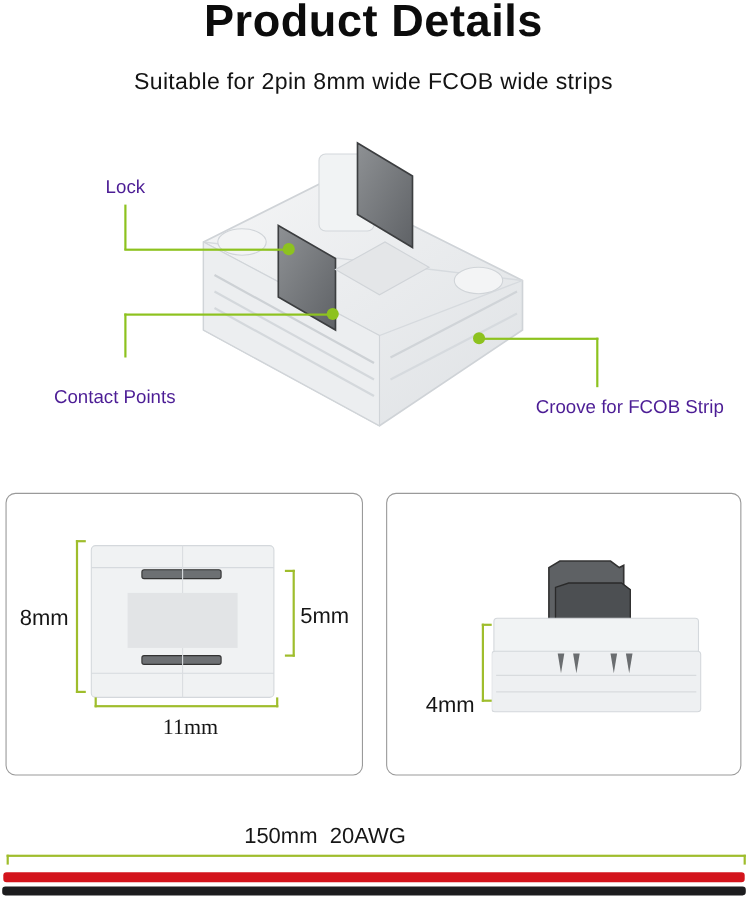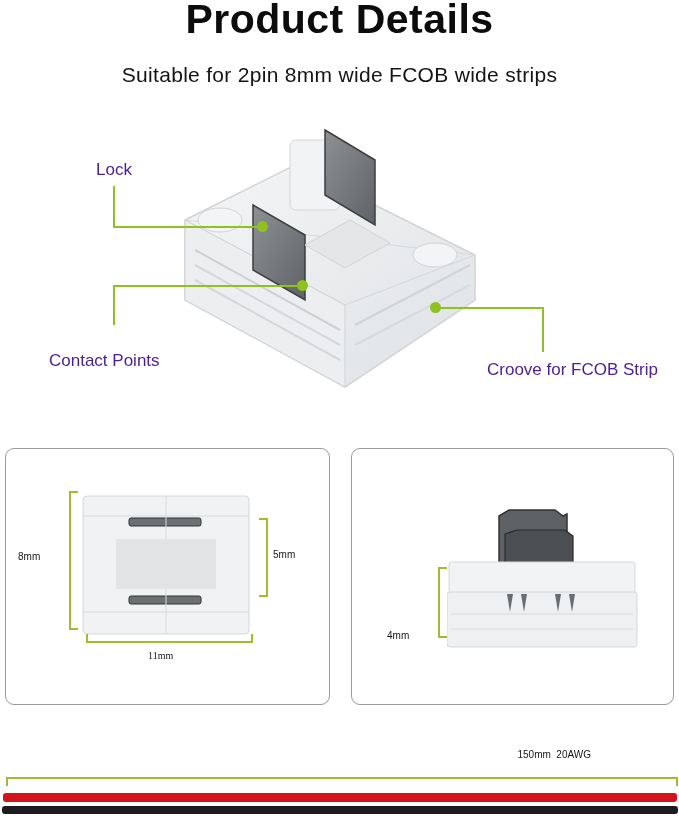--- a/index.html
+++ b/index.html
@@ -5,21 +5,21 @@
   * { box-sizing: border-box; margin: 0; padding: 0; }
   html, body { width: 679px; height: 819px; background: #ffffff; overflow: hidden; }
   body { position: relative; font-family: "Liberation Sans", "DejaVu Sans", sans-serif; color: #111; }
   .abs { position: absolute; }
   .title { left: 0; width: 679px; top: -4px; text-align: center; font-weight: bold; font-size: 41px; letter-spacing: 0.5px; color: #0c0c0c; }
   .subtitle { left: 0; width: 679px; top: 63px; text-align: center; font-size: 21px; color: #141414; letter-spacing: 0.3px; }
   .label { font-size: 17px; color: #4c1d95; white-space: nowrap; }
   .gline { background: #8dc21f; position: absolute; }
   .gdot { position: absolute; width: 11px; height: 11px; border-radius: 50%; background: #8dc21f; }
   .card { position: absolute; border: 1.5px solid #9a9a9a; border-radius: 9px; background: #fff; }
-  .dimlabel { font-size: 10px; color: #161616; white-space: nowrap; }
+  .dimlabel { font-size: 20px; color: #161616; white-space: nowrap; }
   .bracket-v { position: absolute; border: 2px solid #9fbd2c; }
   .wire { position: absolute; border-radius: 3px; }
 </style>
 </head>
 <body>
 
 <div class="abs title">Product Details</div>
 <div class="abs subtitle">Suitable for 2pin 8mm wide FCOB wide strips</div>
 
 <div class="abs" style="left:175px; top:125px; width:305px; height:290px;">
@@ -103,16 +103,16 @@
     <line x1="4" y1="125" x2="186" y2="125" stroke="#d8dbde"></line>
     <polygon points="60,90 66,90 63,108" fill="#6a6d70"></polygon>
     <polygon points="74,90 80,90 77,108" fill="#6a6d70"></polygon>
     <polygon points="108,90 114,90 111,108" fill="#6a6d70"></polygon>
     <polygon points="122,90 128,90 125,108" fill="#6a6d70"></polygon>
   </svg>
   <div class="bracket-v" style="left:86px; top:118px; width:9px; height:71px; border-right:none;"></div>
   <div class="abs dimlabel" style="left:35px; top:145px;margin-top:36px;">4mm</div>
 </div>
 
-<div class="abs dimlabel" style="left:0; width:591px; top:749px; text-align:right; white-space:pre;">150mm  20AWG</div>
+<div class="abs dimlabel" style="left:0; width:591px; top:749px; text-align:center; white-space:pre;">150mm  20AWG</div>
 <div class="bracket-v" style="left:6px; top:777px; width:672px; height:9px; border-bottom:none;"></div>
 <div class="wire" style="left:3px; top:793px; width:674px; height:9px; background:#d3141c;"></div>
 <div class="wire" style="left:2px; top:806px; width:676px; height:8px; background:#1c1c1e;"></div>
 
 </body></html>

